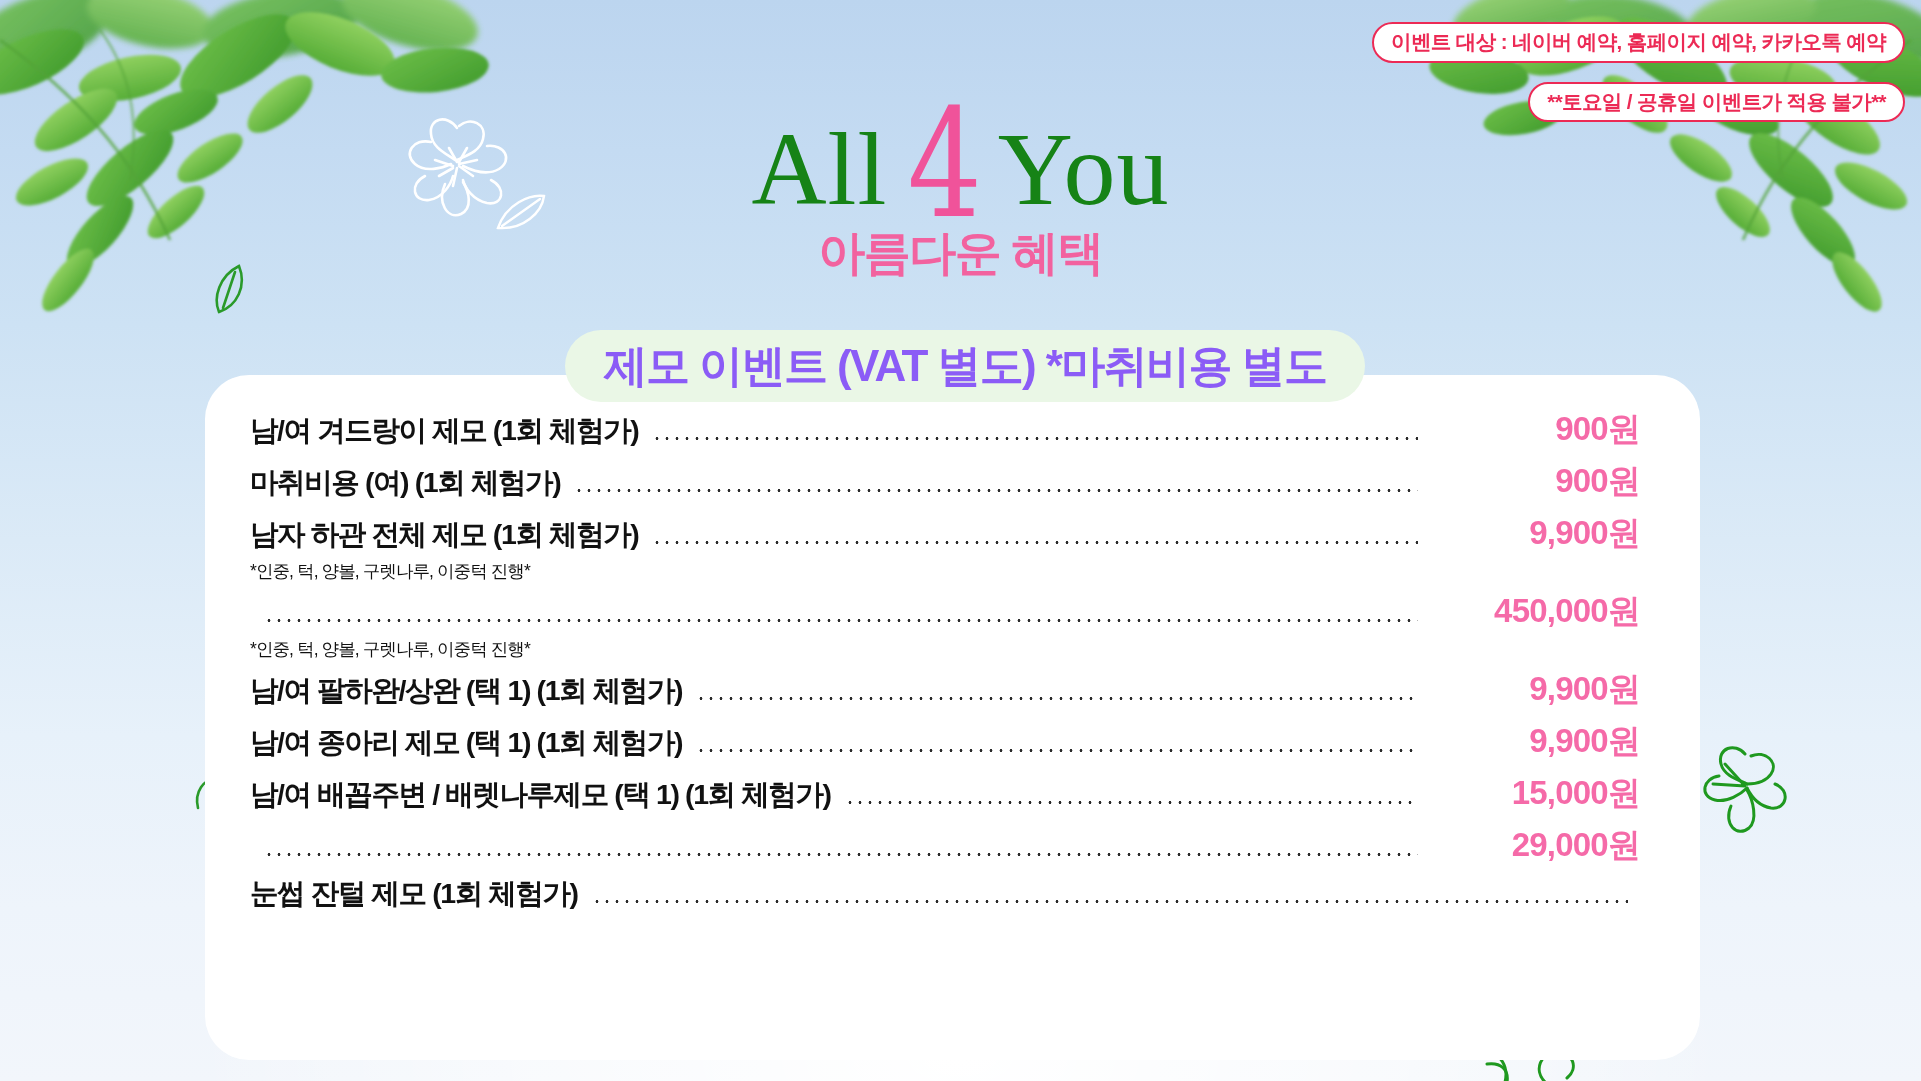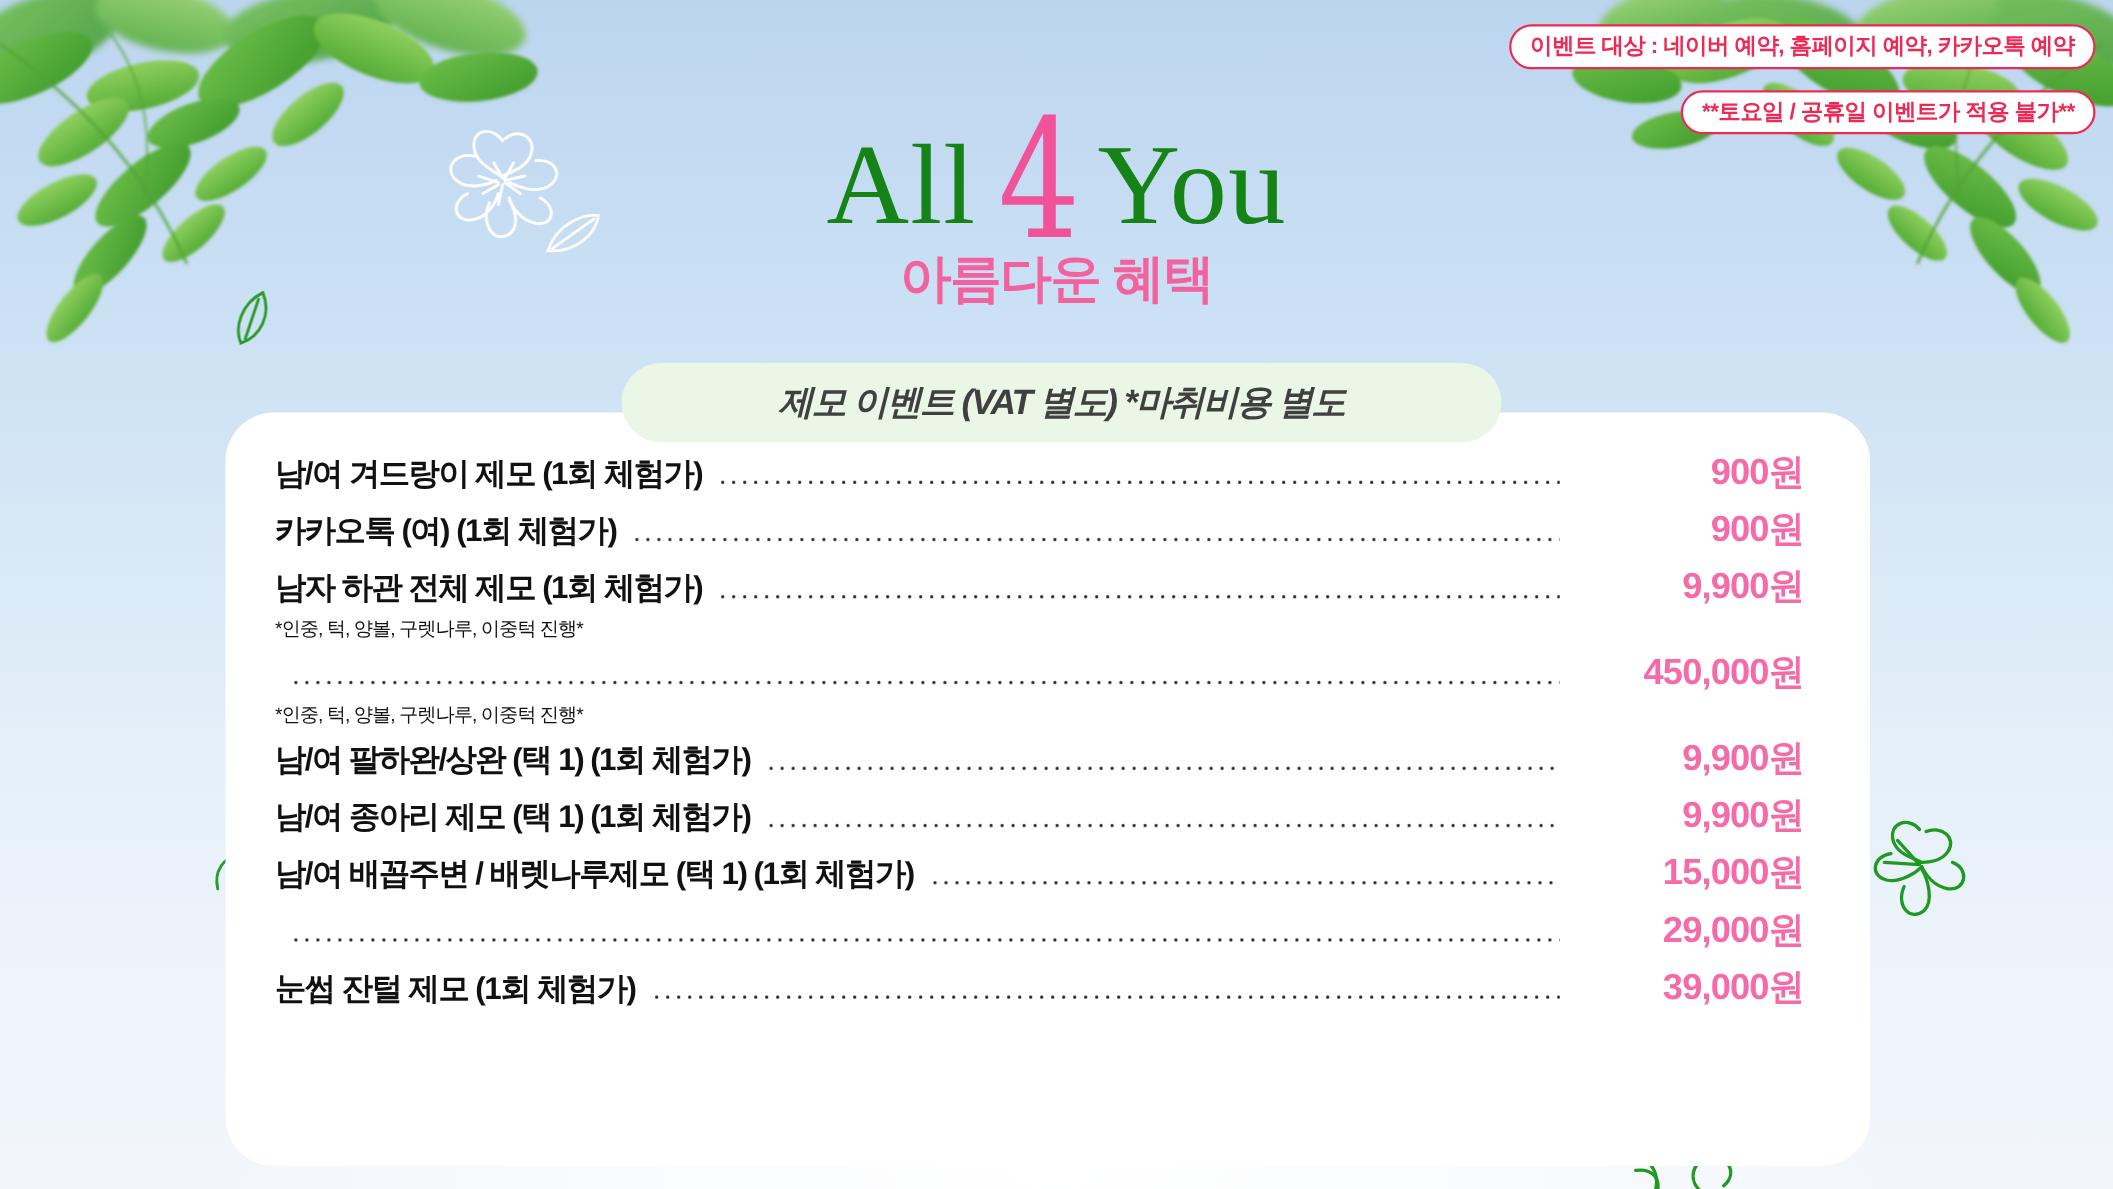--- a/index.html
+++ b/index.html
@@ -99,26 +99,25 @@
   .pill {
     position:absolute;
     left:565px; top:330px;
     width:800px; height:72px;
     background:#eaf7e6;
     border-radius:36px;
     display:flex; align-items:center; justify-content:center;
     z-index:7;
   }
   .pill-text {
-    color:#404040;
-    font-size:32px;
+    color:#8b5cf6;
+    font-size:44px;
     font-weight:bold;
     letter-spacing:-1.6px;
     white-space:nowrap;
-    font-style:italic;
   }
 
   
   .card {
     position:absolute;
     left:205px; top:375px;
     width:1495px; height:685px;
     background:#ffffff;
     border-radius:44px;
     z-index:4;
@@ -324,21 +323,21 @@
     <div class="rows" id="rows">
         <div class="row-group">
           <div class="row">
             <div class="row-label">남/여 겨드랑이 제모 (1회 체험가)</div>
             <div class="leader"></div>
             <div class="price">900원</div>
           </div>
         </div>
         <div class="row-group">
           <div class="row">
-            <div class="row-label">카카오톡 (여) (1회 체험가)</div>
+            <div class="row-label">마취비용 (여) (1회 체험가)</div>
             <div class="leader"></div>
             <div class="price">900원</div>
           </div>
         </div>
         <div class="row-group">
           <div class="row with-note">
             <div class="row-label">남자 하관 전체 제모 (1회 체험가)</div>
             <div class="leader"></div>
             <div class="price">9,900원</div>
           </div>
@@ -375,19 +374,18 @@
         <div class="row-group">
           <div class="row">
             <div class="leader"></div>
             <div class="price">29,000원</div>
           </div>
         </div>
         <div class="row-group">
           <div class="row">
             <div class="row-label">눈썹 잔털 제모 (1회 체험가)</div>
             <div class="leader"></div>
-            <div class="price">39,000원</div>
           </div>
         </div>
       </div>
   </div>
 
 </div>
 
 </body></html>

